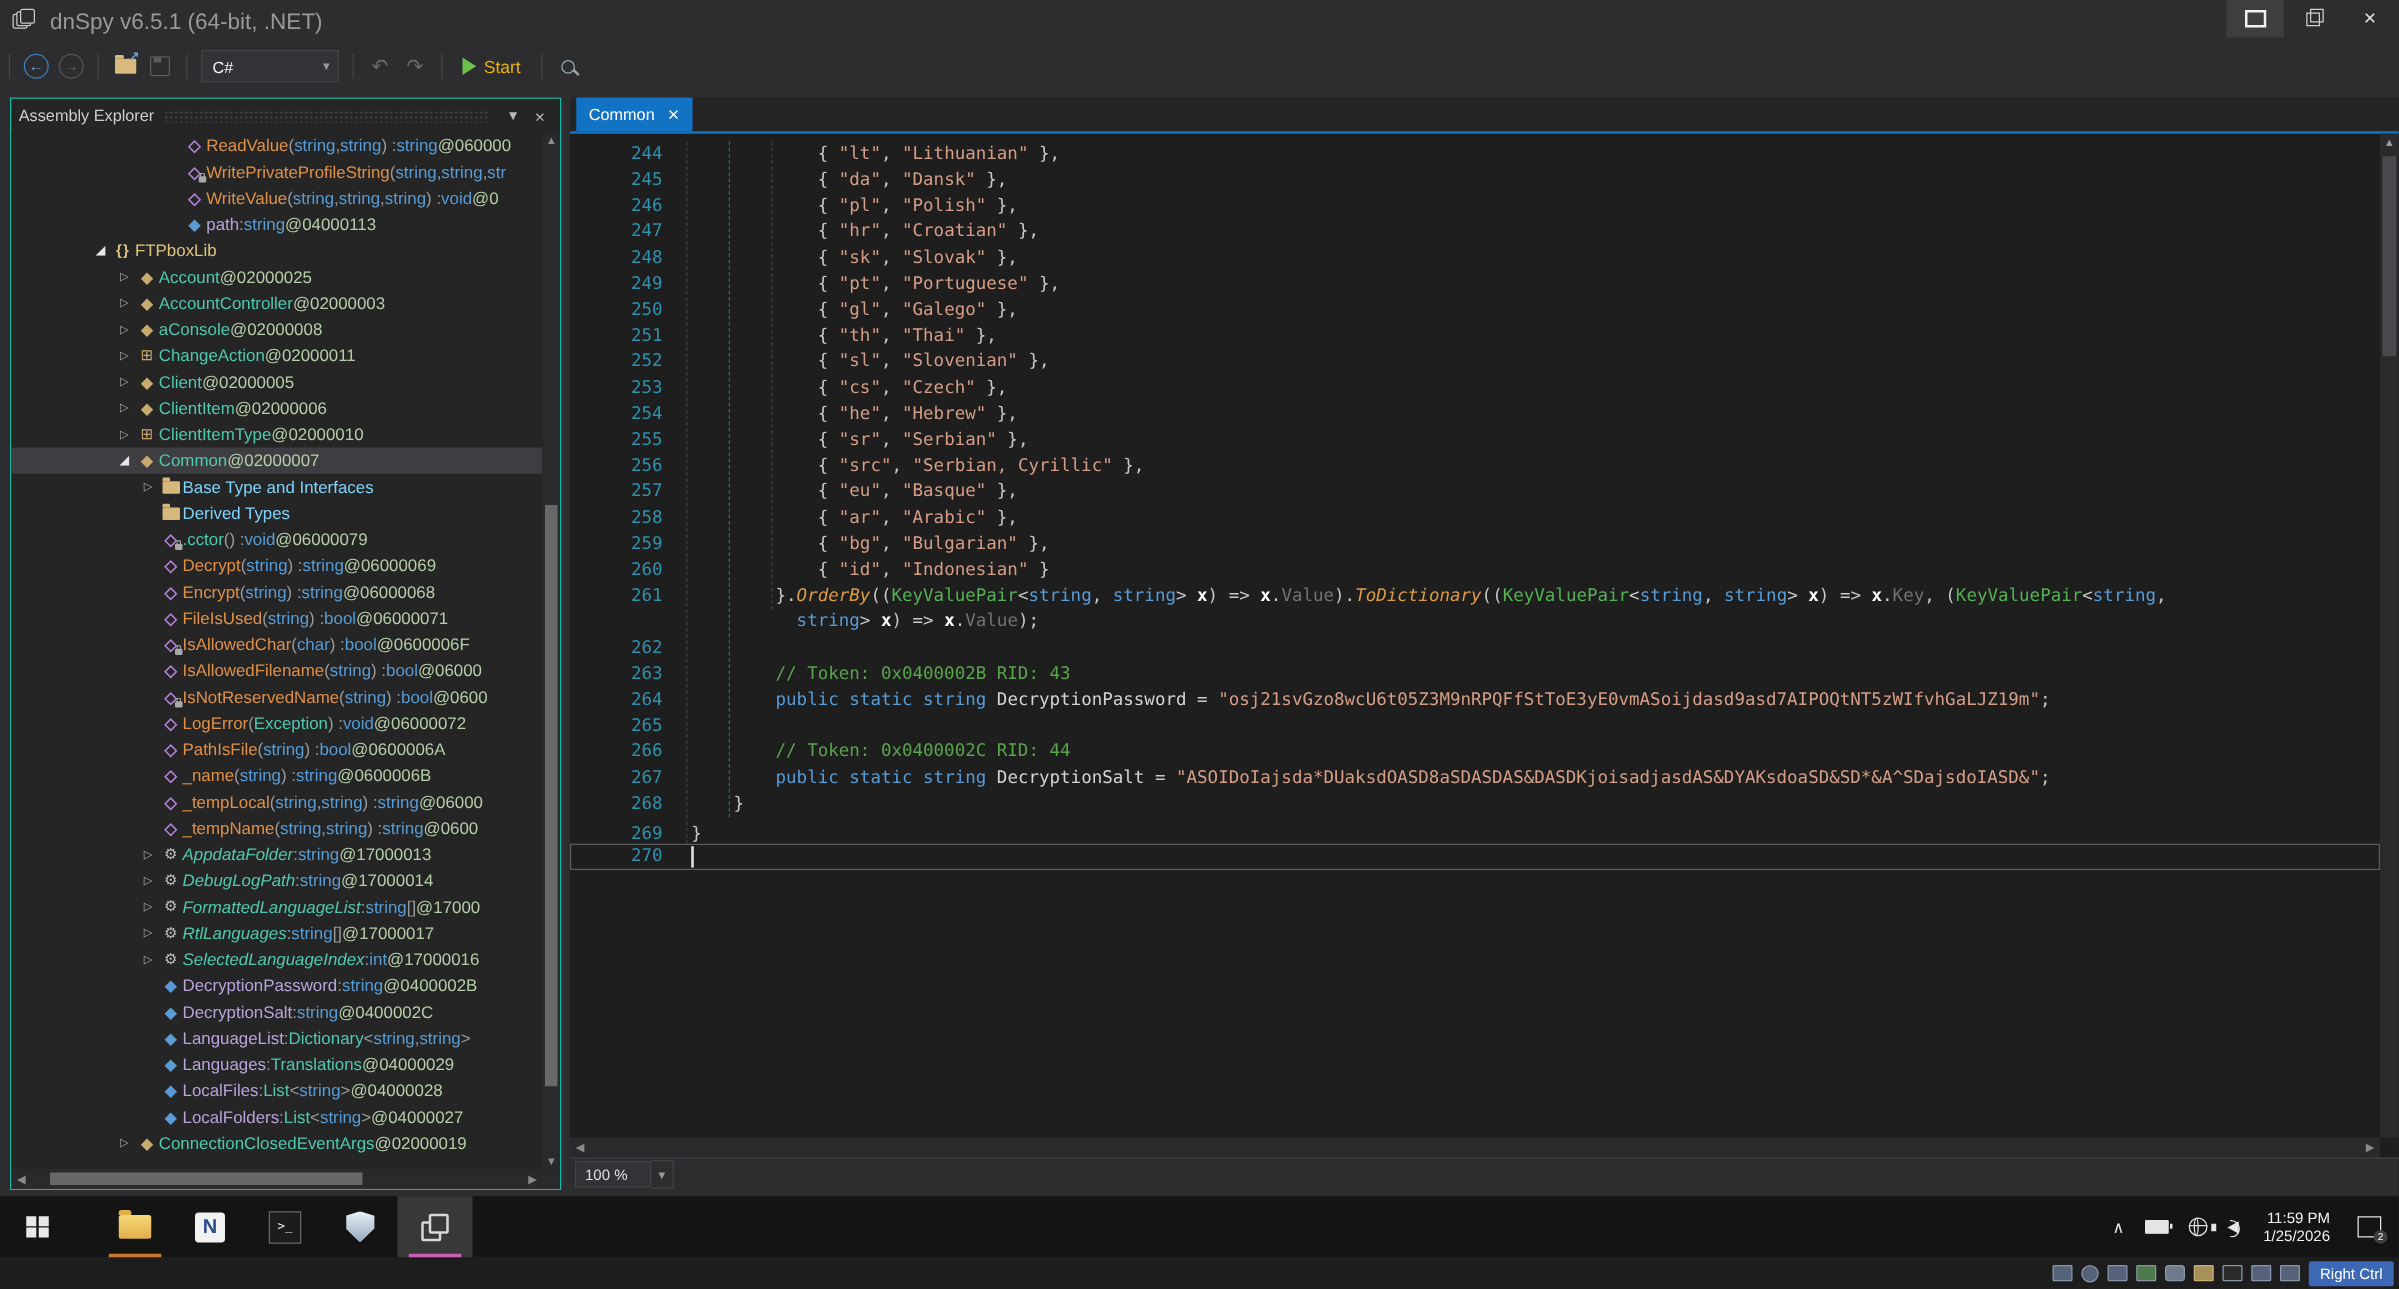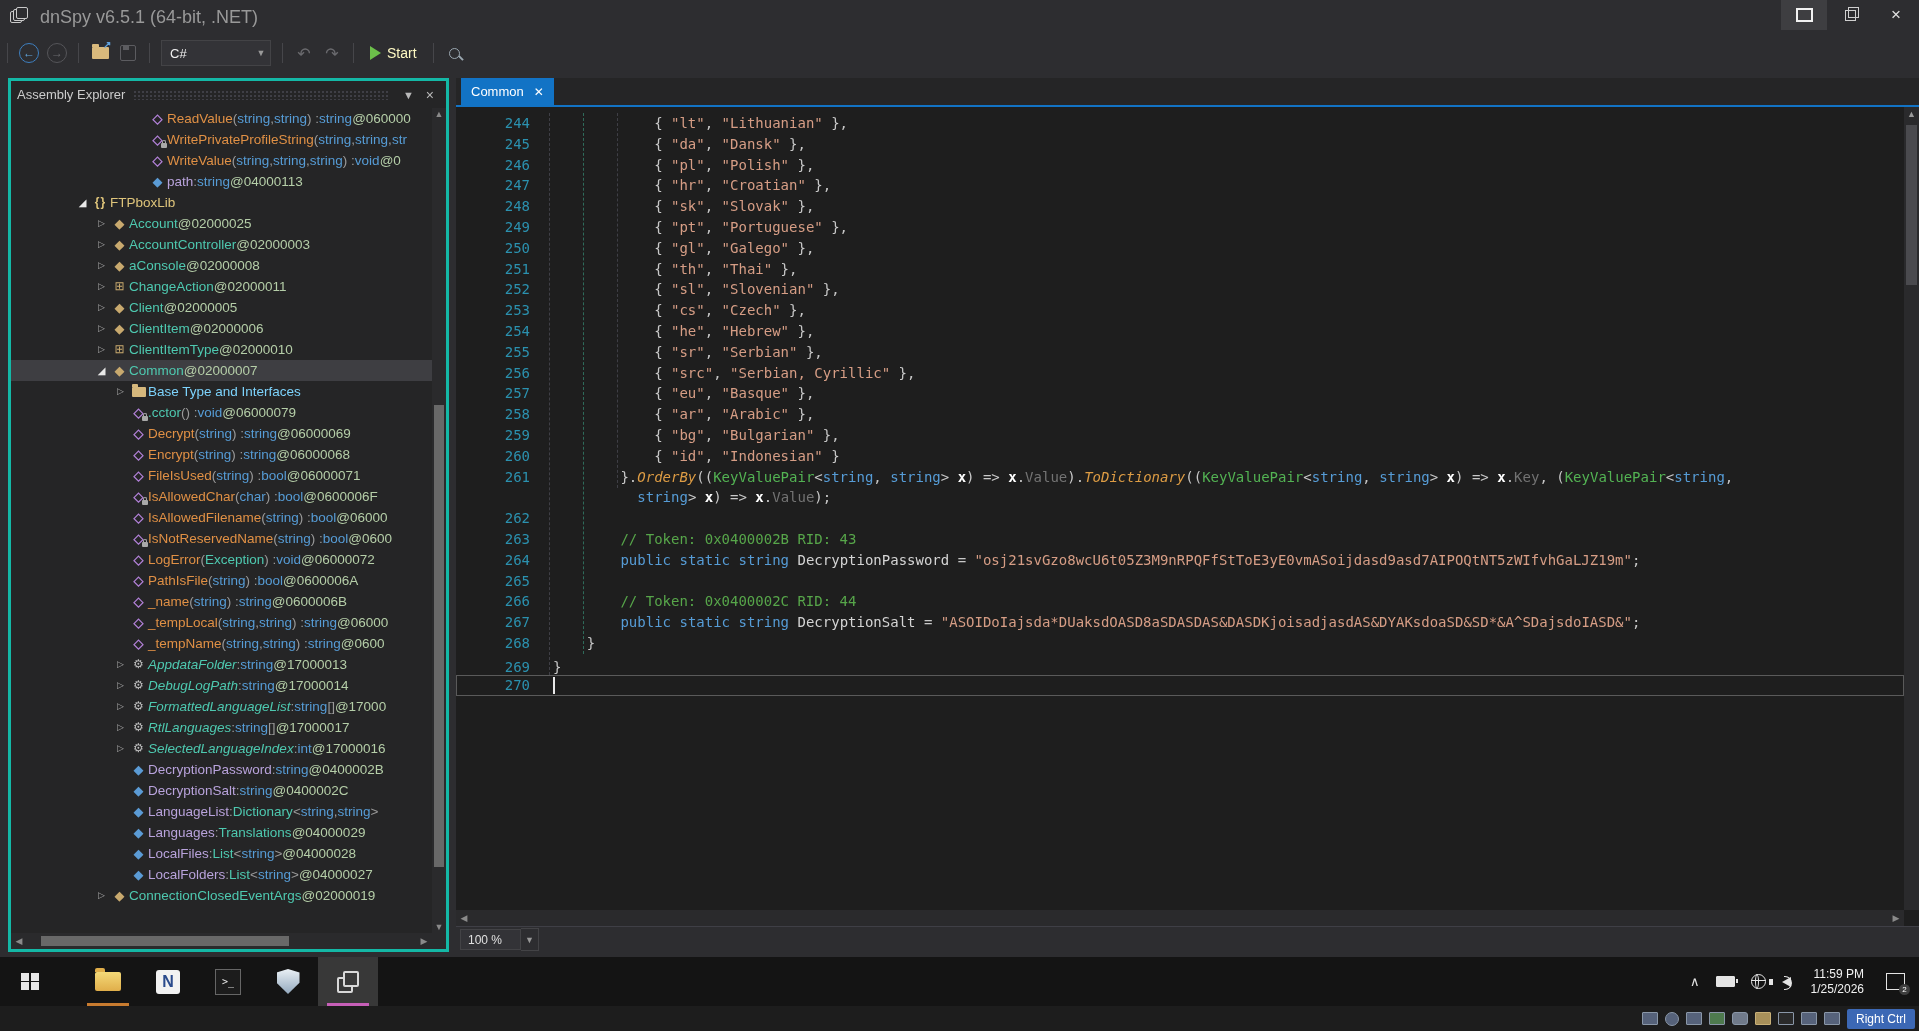--- a/index.html
+++ b/index.html
@@ -26,26 +26,26 @@
   .circ.off{border:1.6px solid #555559;color:#6A6A6E;}
   .folder-ico{width:17px;height:12px;background:#D9B97C;border-radius:1px;position:relative;}
   .folder-ico:before{content:"";position:absolute;left:0;top:-3px;width:7px;height:3px;background:#D9B97C;border-radius:1px 1px 0 0;}
   .folder-ico:after{content:"↗";position:absolute;right:-3px;top:-8px;color:#5FA0DC;font-size:10px;font-weight:bold;}
   .save-ico{width:14px;height:14px;border:1.6px solid #5C5C60;border-radius:2px;position:relative;}
   .save-ico:before{content:"";position:absolute;left:2px;top:0;width:6px;height:4px;background:#5C5C60;}
   #lang-combo{width:100px;height:24px;background:#333337;border:1px solid #434346;color:#F1F1F1;
     font-size:13px;display:flex;align-items:center;padding-left:8px;position:relative;margin:0 4px;}
   #lang-combo .dd{position:absolute;right:0;top:0;width:18px;height:100%;display:flex;align-items:center;justify-content:center;color:#999;font-size:9px;}
   .undo{color:#6A6A6E;font-size:16px;}
-  #start-btn{display:flex;align-items:center;gap:6px;padding:3px 9px;color:#fef9c3;font-size:14px;}
+  #start-btn{display:flex;align-items:center;gap:6px;padding:3px 9px;color:#eab308;font-size:14px;}
   .play{width:0;height:0;border-left:11px solid #6CC04A;border-top:7px solid transparent;border-bottom:7px solid transparent;}
   .mag{width:9px;height:9px;border:1.8px solid #9AA7B0;border-radius:50%;position:relative;}
   .mag:after{content:"";position:absolute;left:8px;top:8px;width:6px;height:1.8px;background:#9AA7B0;transform:rotate(45deg);}
   
-  #ae-panel{position:absolute;left:8px;top:78px;width:441px;bottom:79px;background:#252526;border:3px solid #14b8a6;box-sizing:border-box;}
+  #ae-panel{position:absolute;left:8px;top:78px;width:441px;bottom:79px;background:#252526;border:1px solid #14b8a6;box-sizing:border-box;}
   #ae-header{position:absolute;left:0;top:0;right:0;height:27px;display:flex;align-items:center;padding:0 6px;color:#CCCCCC;font-size:13px;}
   #ae-dots{flex:1;height:10px;margin:0 8px;background-image:radial-gradient(#3F3F46 1px,transparent 1px);background-size:4px 4px;}
   .ae-btn{color:#B9B9B9;font-size:11px;padding:2px 6px;}
   #tree{position:absolute;left:0;top:27px;right:14px;bottom:16px;overflow:hidden;background:#252526;}
   .trow{position:relative;height:21px;line-height:21px;font-size:13.5px;white-space:nowrap;display:flex;align-items:center;}
   .trow.sel{background:#3E3E42;}
   .arr{display:inline-block;width:17px;color:#A8A8A8;font-size:9px;text-align:center;flex:none;}
   .arr.open{color:#E8E8E8;font-size:10px;}
   .ic{display:inline-flex;width:19px;flex:none;font-size:13px;justify-content:center;position:relative;}
   .ic-ns{color:#DFC57B;font-weight:bold;font-size:12px;letter-spacing:1px;}
@@ -291,20 +291,25 @@
         <span class="tt-c">Common</span>
         <span class="tt-a"> @02000007</span>
       </div>
       <div class="trow" style="padding-left: 101px;">
         <span class="arr">▷</span>
         <span class="ic-fo"></span>
         <span class="tt-w">Base Type and Interfaces</span>
       </div>
       <div class="trow" style="padding-left: 101px;">
         <span class="arr"></span>
+        <span class="ic-fo"></span>
+        <span class="tt-w">Derived Types</span>
+      </div>
+      <div class="trow" style="padding-left: 101px;">
+        <span class="arr"></span>
         <span class="ic ic-mel">◇<span class="lk"></span></span>
         <span class="tt-c">.cctor</span>
         <span class="tt-p">() : </span>
         <span class="tt-t">void</span>
         <span class="tt-a"> @06000079</span>
       </div>
       <div class="trow" style="padding-left: 101px;">
         <span class="arr"></span>
         <span class="ic ic-me">◇</span>
         <span class="tt-m">Decrypt</span>

